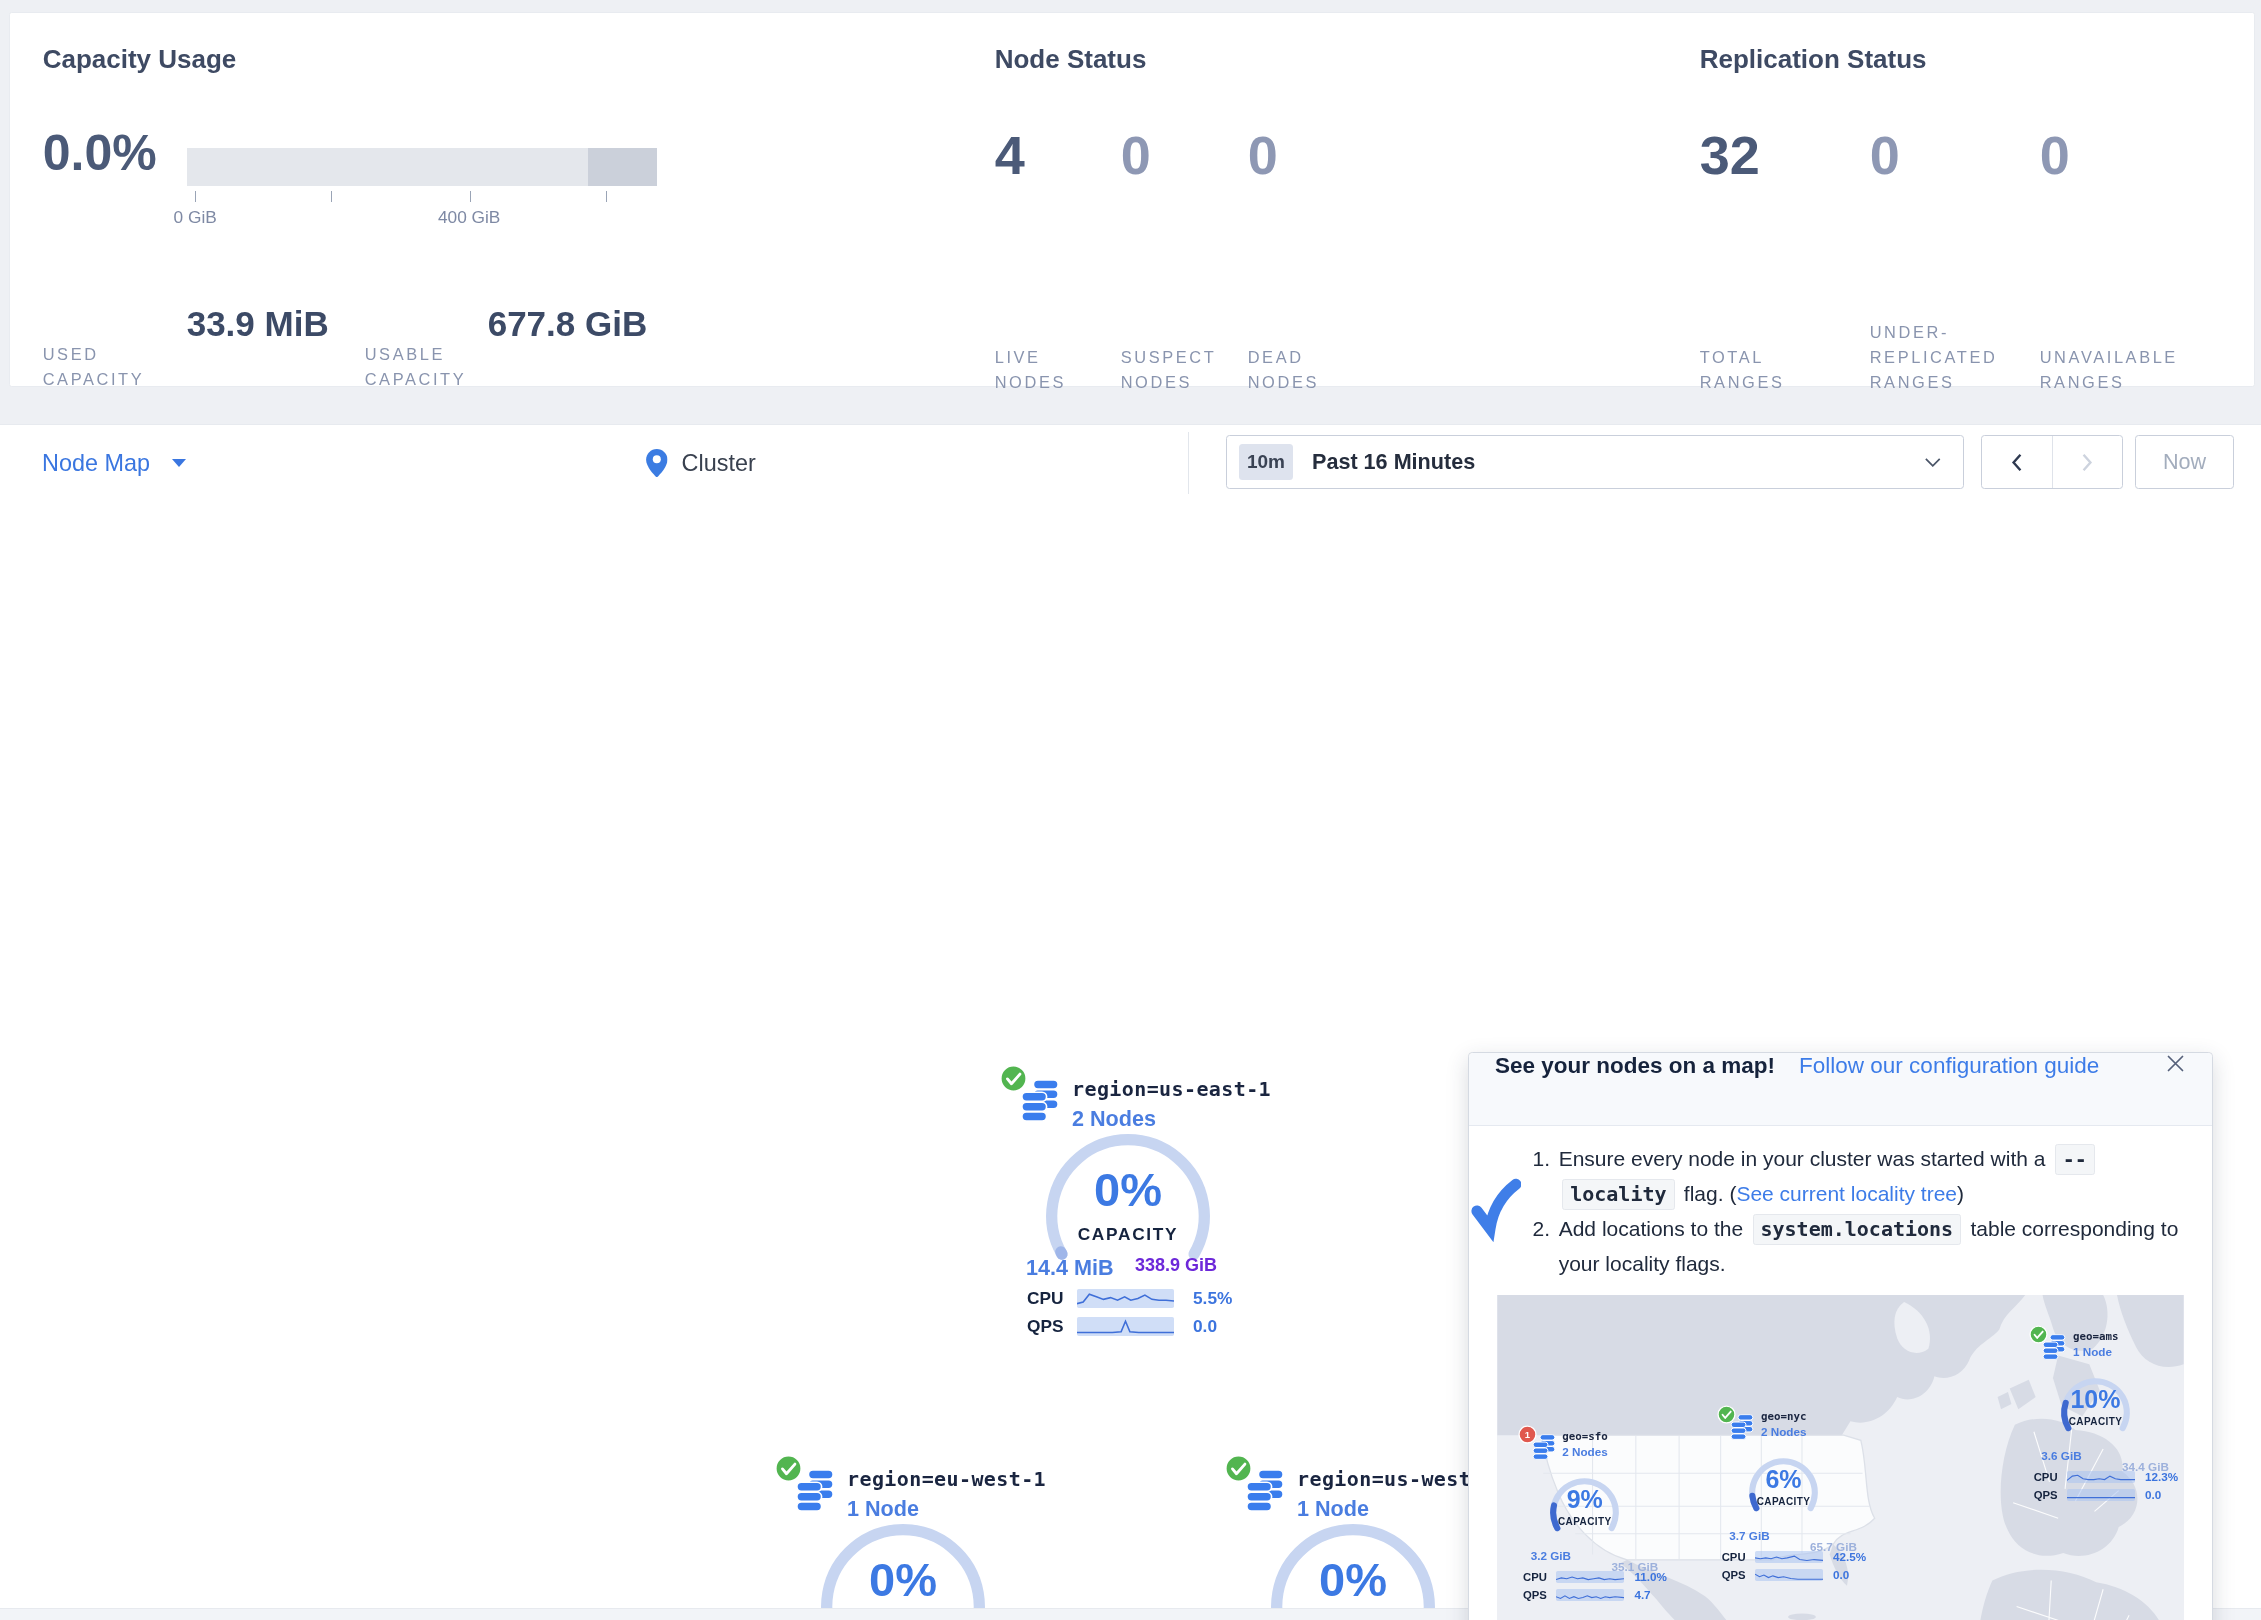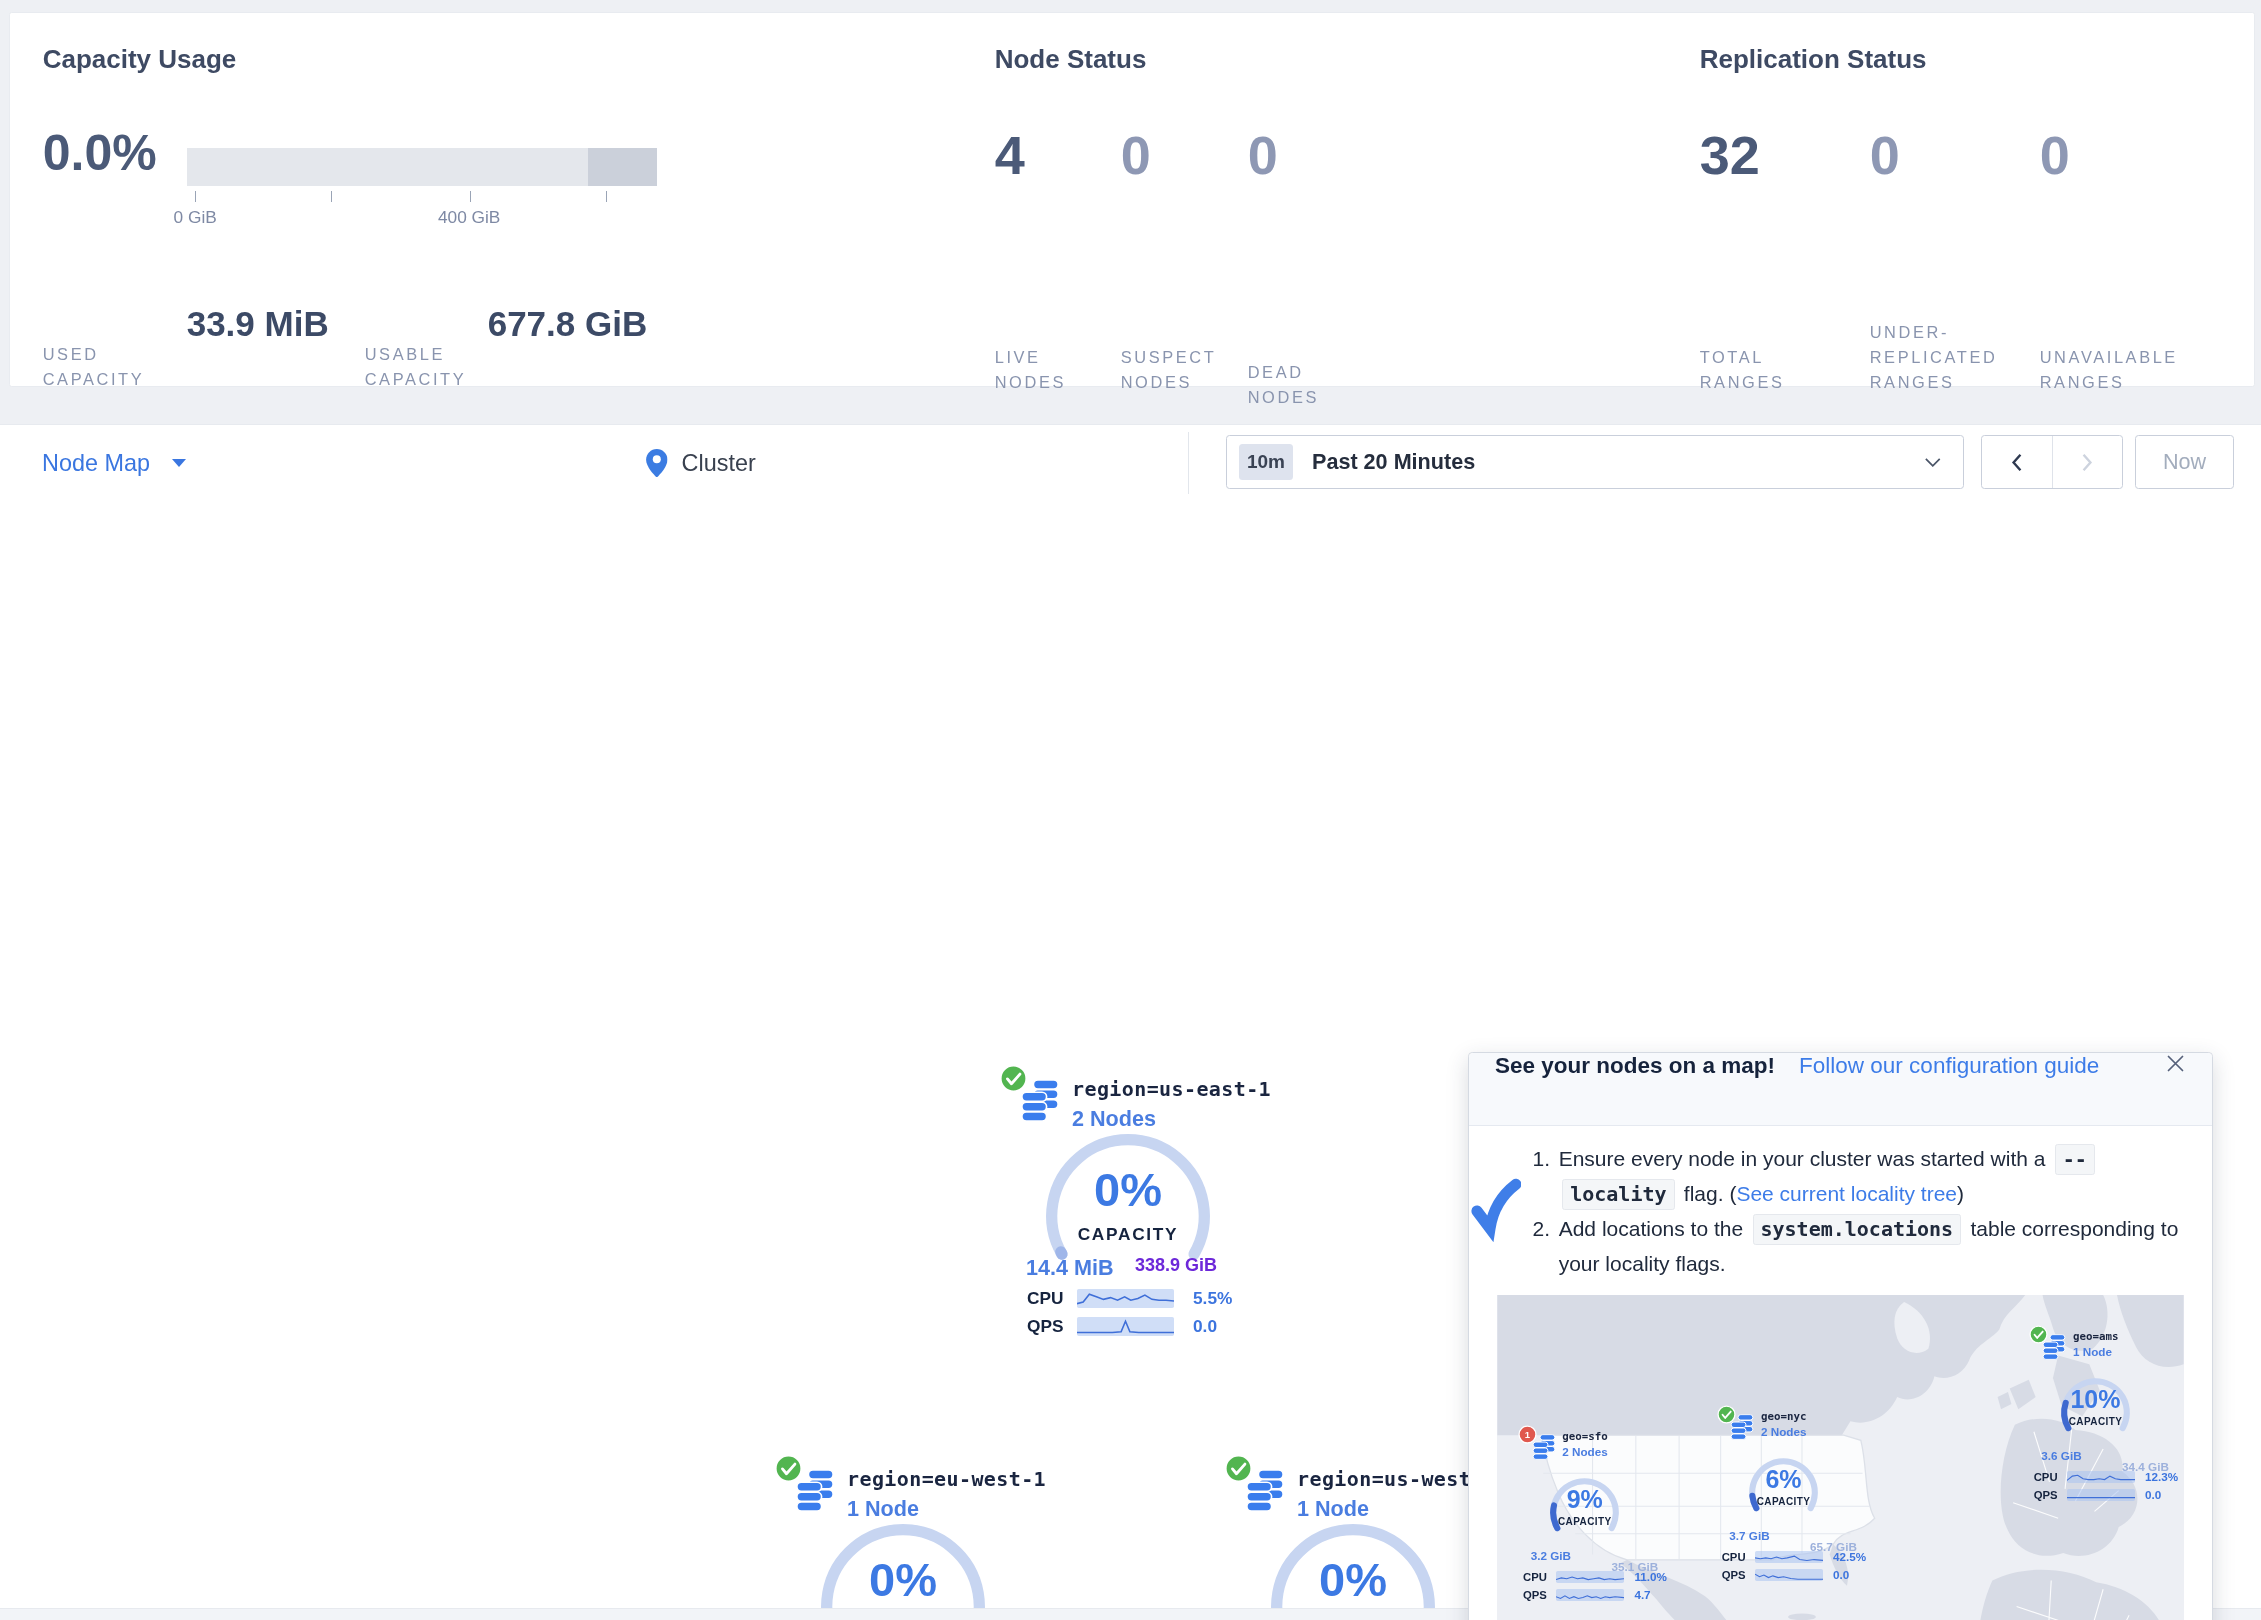--- a/index.html
+++ b/index.html
@@ -27,21 +27,21 @@
   #usable-label{left:355px;top:288px;}
   #usable-value{left:478px;top:291px;}
   .big-num{font-size:54px;font-weight:700;color:#4b5a78;}
   .big-num.dim{color:#8e98b4;}
   #ns-title{left:985px;top:31px;}
   #ns-live{left:985px;top:111px;}
   #ns-suspect{left:1111px;top:111px;}
   #ns-dead{left:1238px;top:111px;}
   #ns-live-label{left:985px;top:291px;}
   #ns-suspect-label{left:1111px;top:291px;}
-  #ns-dead-label{left:1238px;top:306px;}
+  #ns-dead-label{left:1238px;top:291px;}
   #rs-title{left:1690px;top:31px;}
   #rs-total{left:1690px;top:111px;}
   #rs-under{left:1860px;top:111px;}
   #rs-unavail{left:2030px;top:111px;}
   #rs-total-label{left:1690px;top:291px;}
   #rs-under-label{left:1860px;top:266px;}
   #rs-unavail-label{left:2030px;top:291px;}
 
   
   #toolbar{left:0;top:424px;width:2261px;height:76px;background:#fff;border-top:0.9px solid #e7eaef;border-bottom:0.9px solid #e3e7ed;}
@@ -224,21 +224,21 @@
   </div>
   <div id="crumb" class="abs">
     <svg class="pin" viewBox="0 0 25 33" width="21.6" height="28.6">
         <use href="#sym-pin"></use>
       </svg>
     <span class="lbl">Cluster</span>
   </div>
   <div id="tb-divider" class="abs"></div>
   <div id="time-select" class="abs">
     <span id="time-badge">10m</span>
-    <span id="time-label">Past 20 Minutes</span>
+    <span id="time-label">Past 16 Minutes</span>
     <svg id="time-chevron" width="15.6" height="8.7" viewBox="0 0 18 10">
       <polyline points="1,1 9,9 17,1" fill="none" stroke="#4a5568" stroke-width="2"></polyline>
     </svg>
   </div>
   <div id="nav-group" class="abs">
     <div class="nav-half">
       <svg width="12" height="19" viewBox="0 0 14 22">
         <polyline points="11,2 3,11 11,20" fill="none" stroke="#2e3950" stroke-width="2.8"></polyline>
       </svg>
     </div>

